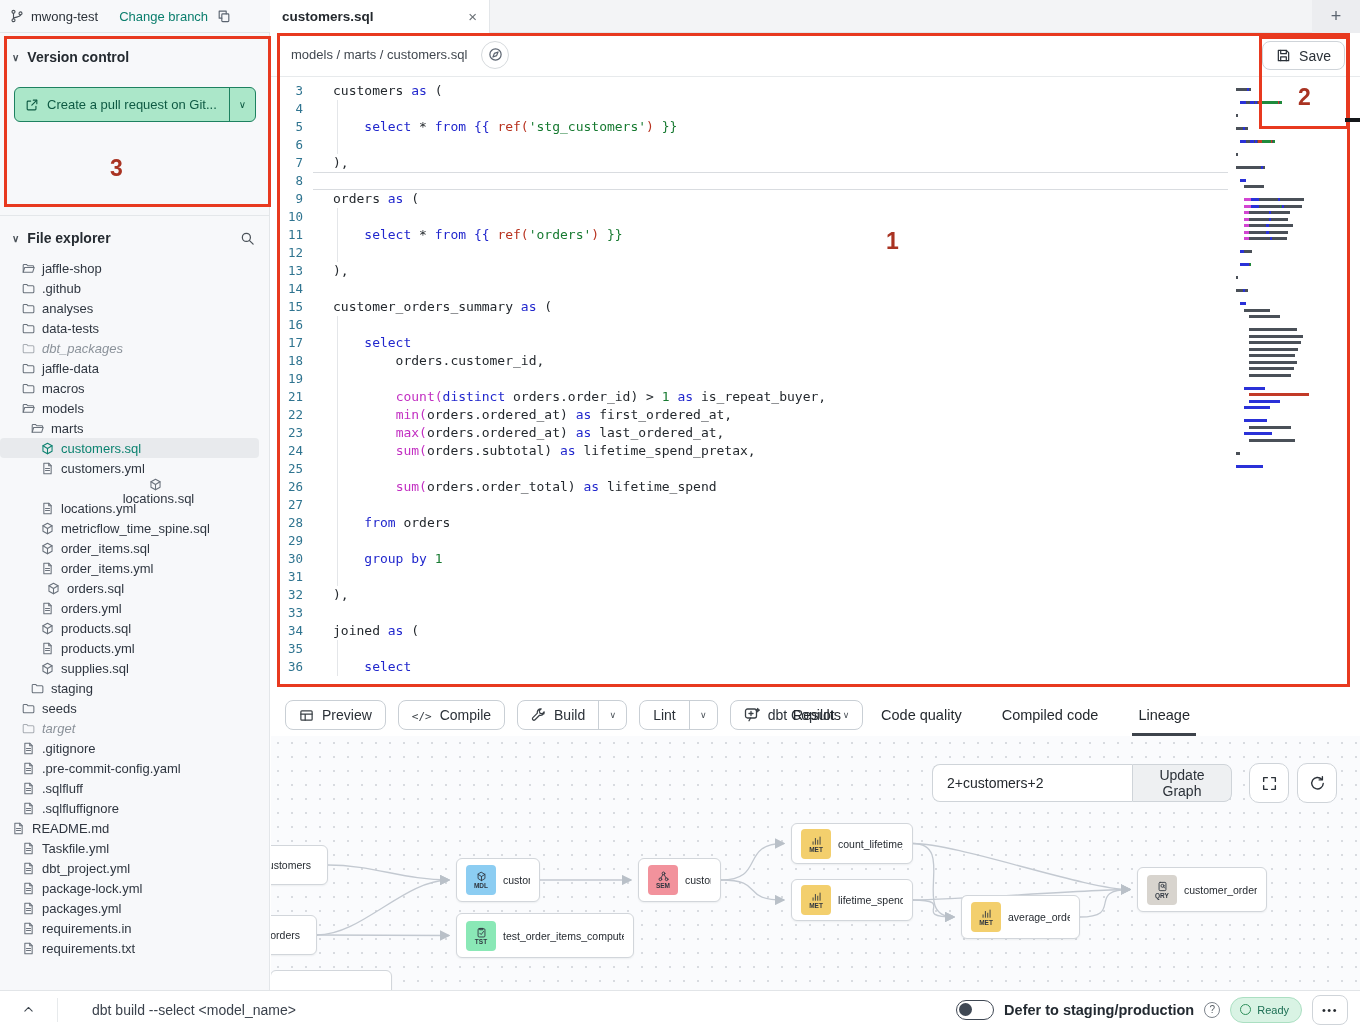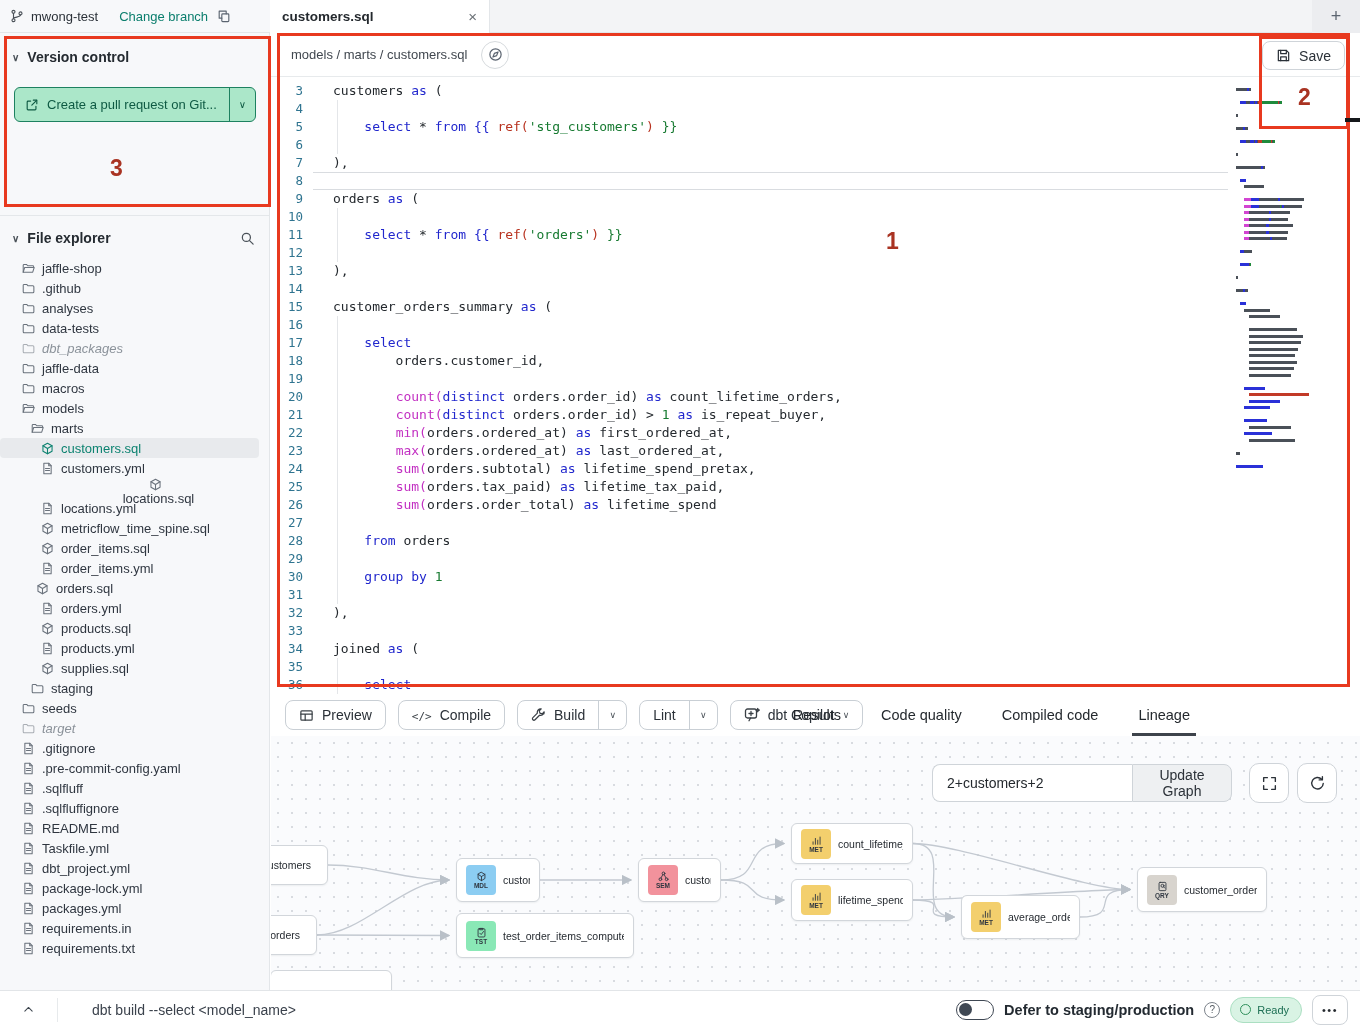--- a/index.html
+++ b/index.html
@@ -331,21 +331,21 @@
         <div class="trow" style="padding-left: 41px;">
           <span class="ticon">
             <svg class="ic" width="13" height="13" viewBox="0 0 16 16" fill="none" stroke="#6a727c" stroke-width="1.3" stroke-linecap="round" stroke-linejoin="round">
               <path d="M3.5 1.5h6l3 3v10h-9z"></path>
               <path d="M9.5 1.5v3h3"></path>
               <path d="M5.5 8h5M5.5 10.5h5"></path>
             </svg>
           </span>
           <span class="tlabel">order_items.yml</span>
         </div>
-        <div class="trow" style="padding-left: 36px;">
+        <div class="trow" style="padding-left: 47px;">
           <span class="ticon">
             <svg class="ic" width="13" height="13" viewBox="0 0 16 16" fill="none" stroke="#6a727c" stroke-width="1.3" stroke-linecap="round" stroke-linejoin="round">
               <path d="M8 1.5l5.6 3.2v6.6L8 14.5l-5.6-3.2V4.7z"></path>
               <path d="M2.4 4.7L8 8l5.6-3.3M8 8v6.5"></path>
             </svg>
           </span>
           <span class="tlabel">orders.sql</span>
         </div>
         <div class="trow" style="padding-left: 41px;">
           <span class="ticon">
@@ -442,21 +442,21 @@
         <div class="trow" style="padding-left: 22px;">
           <span class="ticon">
             <svg class="ic" width="13" height="13" viewBox="0 0 16 16" fill="none" stroke="#6a727c" stroke-width="1.3" stroke-linecap="round" stroke-linejoin="round">
               <path d="M3.5 1.5h6l3 3v10h-9z"></path>
               <path d="M9.5 1.5v3h3"></path>
               <path d="M5.5 8h5M5.5 10.5h5"></path>
             </svg>
           </span>
           <span class="tlabel">.sqlfluffignore</span>
         </div>
-        <div class="trow" style="padding-left: 22px;">
+        <div class="trow" style="padding-left: 12px;">
           <span class="ticon">
             <svg class="ic" width="13" height="13" viewBox="0 0 16 16" fill="none" stroke="#6a727c" stroke-width="1.3" stroke-linecap="round" stroke-linejoin="round">
               <path d="M3.5 1.5h6l3 3v10h-9z"></path>
               <path d="M9.5 1.5v3h3"></path>
               <path d="M5.5 8h5M5.5 10.5h5"></path>
             </svg>
           </span>
           <span class="tlabel">README.md</span>
         </div>
         <div class="trow" style="padding-left: 22px;">
@@ -556,26 +556,25 @@
         <div class="crow"><div class="indent-guide"></div><span class="gutter">10</span><span class="ctext"></span></div>
         <div class="crow"><div class="indent-guide"></div><span class="gutter">11</span><span class="ctext"><span class="tk-p">    </span><span class="tk-k">select</span><span class="tk-p"> * </span><span class="tk-k">from</span><span class="tk-p"> </span><span class="tk-k">{{</span><span class="tk-p"> </span><span class="tk-r">ref(</span><span class="tk-s">'orders'</span><span class="tk-r">)</span><span class="tk-p"> </span><span class="tk-g">}}</span></span></div>
         <div class="crow"><div class="indent-guide"></div><span class="gutter">12</span><span class="ctext"></span></div>
         <div class="crow"><span class="gutter">13</span><span class="ctext"><span class="tk-p">),</span></span></div>
         <div class="crow"><span class="gutter">14</span><span class="ctext"></span></div>
         <div class="crow"><span class="gutter">15</span><span class="ctext"><span class="tk-p">customer_orders_summary </span><span class="tk-k">as</span><span class="tk-p"> (</span></span></div>
         <div class="crow"><div class="indent-guide"></div><span class="gutter">16</span><span class="ctext"></span></div>
         <div class="crow"><div class="indent-guide"></div><span class="gutter">17</span><span class="ctext"><span class="tk-p">    </span><span class="tk-k">select</span></span></div>
         <div class="crow"><div class="indent-guide"></div><span class="gutter">18</span><span class="ctext"><span class="tk-p">        orders.customer_id,</span></span></div>
         <div class="crow"><div class="indent-guide"></div><span class="gutter">19</span><span class="ctext"></span></div>
-        <div class="crow"><div class="indent-guide"></div><span class="gutter">20</span><span class="ctext"><span class="tk-p">        </span><span class="tk-f">count(</span><span class="tk-k">distinct</span><span class="tk-p"> orders.order_id) </span><span class="tk-k">as</span><span class="tk-p"> count_lifetime_orders,</span></span></div>
         <div class="crow"><div class="indent-guide"></div><span class="gutter">21</span><span class="ctext"><span class="tk-p">        </span><span class="tk-f">count(</span><span class="tk-k">distinct</span><span class="tk-p"> orders.order_id) &gt; </span><span class="tk-n">1</span><span class="tk-p"> </span><span class="tk-k">as</span><span class="tk-p"> is_repeat_buyer,</span></span></div>
         <div class="crow"><div class="indent-guide"></div><span class="gutter">22</span><span class="ctext"><span class="tk-p">        </span><span class="tk-f">min(</span><span class="tk-p">orders.ordered_at) </span><span class="tk-k">as</span><span class="tk-p"> first_ordered_at,</span></span></div>
         <div class="crow"><div class="indent-guide"></div><span class="gutter">23</span><span class="ctext"><span class="tk-p">        </span><span class="tk-f">max(</span><span class="tk-p">orders.ordered_at) </span><span class="tk-k">as</span><span class="tk-p"> last_ordered_at,</span></span></div>
         <div class="crow"><div class="indent-guide"></div><span class="gutter">24</span><span class="ctext"><span class="tk-p">        </span><span class="tk-f">sum(</span><span class="tk-p">orders.subtotal) </span><span class="tk-k">as</span><span class="tk-p"> lifetime_spend_pretax,</span></span></div>
-        <div class="crow"><div class="indent-guide"></div><span class="gutter">25</span><span class="ctext"><span class="tk-p">        </span><span class="tk-f">sum(</span><span class="tk-p">orders.tax_paid) </span><span class="tk-k">as</span><span class="tk-p"> lifetime_tax_paid,</span></span></div>
+        <div class="crow"><div class="indent-guide"></div><span class="gutter">25</span></div>
         <div class="crow"><div class="indent-guide"></div><span class="gutter">26</span><span class="ctext"><span class="tk-p">        </span><span class="tk-f">sum(</span><span class="tk-p">orders.order_total) </span><span class="tk-k">as</span><span class="tk-p"> lifetime_spend</span></span></div>
         <div class="crow"><div class="indent-guide"></div><span class="gutter">27</span><span class="ctext"></span></div>
         <div class="crow"><div class="indent-guide"></div><span class="gutter">28</span><span class="ctext"><span class="tk-p">    </span><span class="tk-k">from</span><span class="tk-p"> orders</span></span></div>
         <div class="crow"><div class="indent-guide"></div><span class="gutter">29</span><span class="ctext"></span></div>
         <div class="crow"><div class="indent-guide"></div><span class="gutter">30</span><span class="ctext"><span class="tk-p">    </span><span class="tk-k">group by</span><span class="tk-p"> </span><span class="tk-n">1</span></span></div>
         <div class="crow"><div class="indent-guide"></div><span class="gutter">31</span><span class="ctext"></span></div>
         <div class="crow"><span class="gutter">32</span><span class="ctext"><span class="tk-p">),</span></span></div>
         <div class="crow"><span class="gutter">33</span><span class="ctext"></span></div>
         <div class="crow"><span class="gutter">34</span><span class="ctext"><span class="tk-p">joined </span><span class="tk-k">as</span><span class="tk-p"> (</span></span></div>
         <div class="crow"><div class="indent-guide"></div><span class="gutter">35</span><span class="ctext"></span></div>

